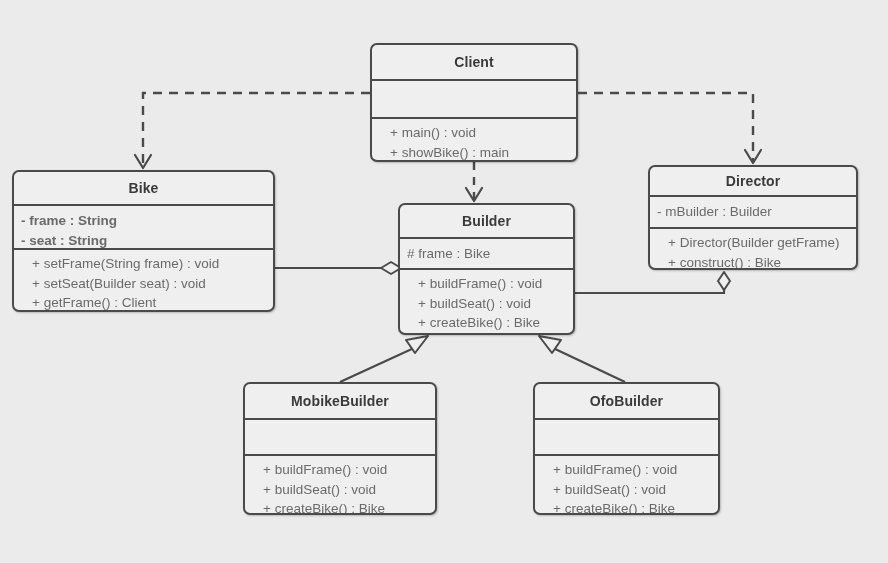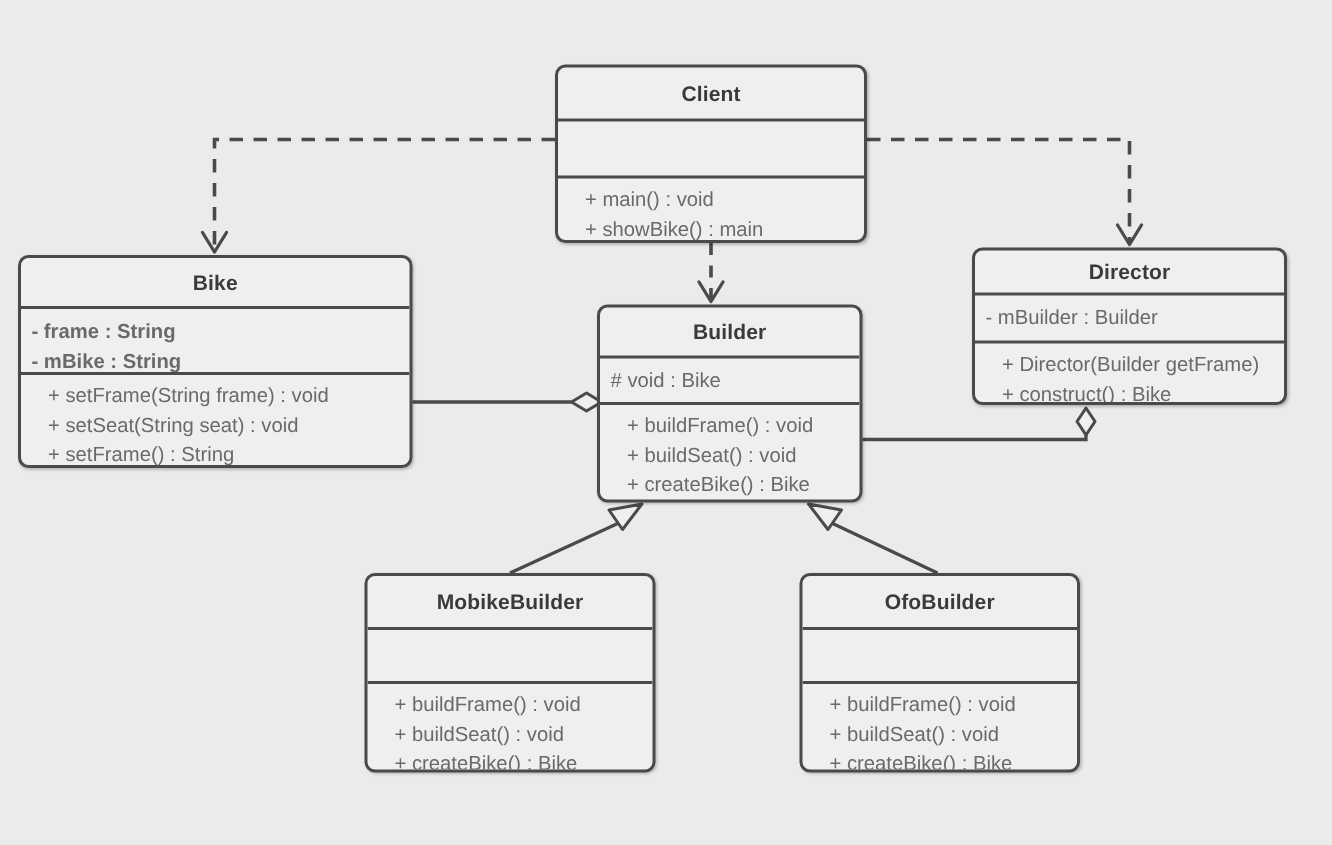--- a/index.html
+++ b/index.html
@@ -138,34 +138,34 @@
     <div class="uml-ops">
       <div class="uml-line">+ main() : void</div>
       <div class="uml-line">+ showBike() : main</div>
     </div>
   </div>
 
   <div class="uml-class" id="cls-bike">
     <div class="uml-title">Bike</div>
     <div class="uml-attrs">
       <div class="uml-line">- frame : String</div>
-      <div class="uml-line">- mBike : String</div>
+      <div class="uml-line">- seat : String</div>
     </div>
     <div class="uml-ops">
       <div class="uml-line">+ setFrame(String frame) : void</div>
-      <div class="uml-line">+ setSeat(String seat) : void</div>
-      <div class="uml-line">+ setFrame() : String</div>
+      <div class="uml-line">+ setSeat(Builder seat) : void</div>
+      <div class="uml-line">+ getFrame() : Client</div>
 
     </div>
   </div>
 
   <div class="uml-class" id="cls-builder">
     <div class="uml-title">Builder</div>
     <div class="uml-attrs">
-      <div class="uml-line"># void : Bike</div>
+      <div class="uml-line"># frame : Bike</div>
     </div>
     <div class="uml-ops">
       <div class="uml-line">+ buildFrame() : void</div>
       <div class="uml-line">+ buildSeat() : void</div>
       <div class="uml-line">+ createBike() : Bike</div>
     </div>
   </div>
 
   <div class="uml-class" id="cls-director">
     <div class="uml-title">Director</div>

